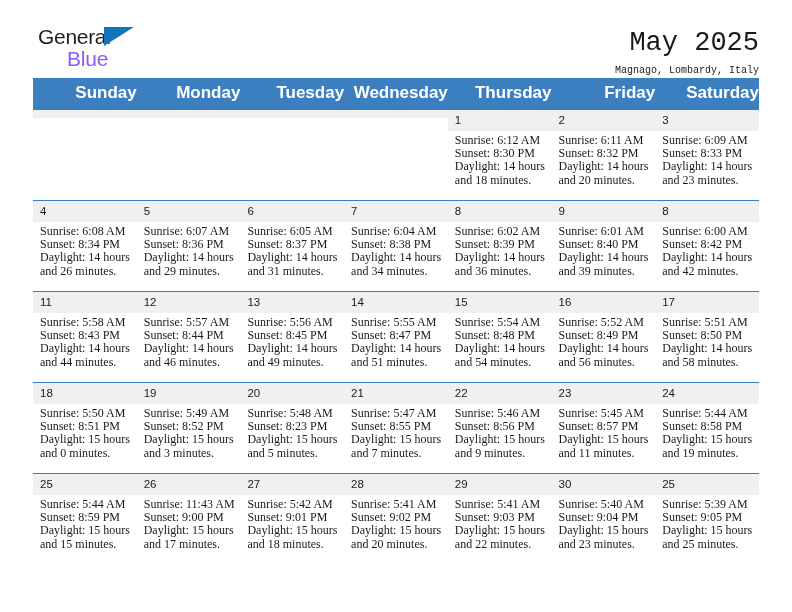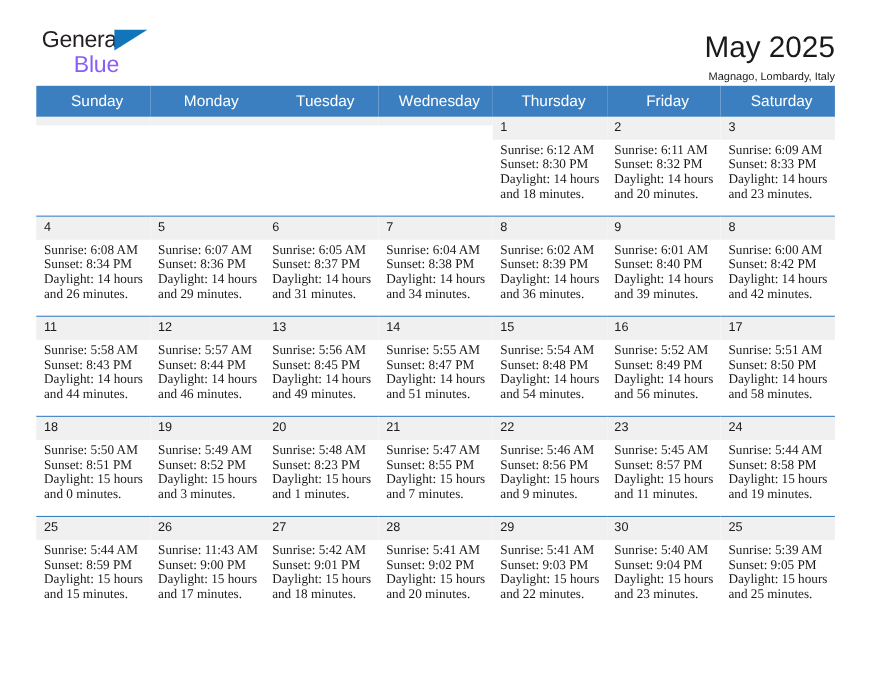--- a/index.html
+++ b/index.html
@@ -57,20 +57,21 @@
     font-size: 21px;
     line-height: 21px;
     color: #8b5cf6;
     letter-spacing: -0.2px;
     padding-left: 29px;
     margin-top: 1px;
   }
   .title-block {
     text-align: right;
     padding-top: 1px;
+    font-family: Liberation Mono, monospace;
   }
   .cal-title {
     font-size: 27px;
     line-height: 32px;
     color: #1a1a1a;
     font-weight: normal;
     letter-spacing: 0px;
   }
   .cal-sub {
     font-size: 10px;
@@ -82,23 +83,23 @@
   
   .calendar {
     width: 726px;
     border-collapse: collapse;
     table-layout: fixed;
     margin-top: 8px;
   }
   .calendar th {
     background: #3c7fc1;
     color: #ffffff;
-    font-size: 14px;
-    font-weight: normal;
-    text-align: center;
+    font-size: 17px;
+    font-weight: bold;
+    text-align: right;
     padding: 5px 0 6px 7px;
     height: 11px;
     border: none;
   }
   .calendar td {
     vertical-align: top;
     padding: 0;
     border: none;
     border-top: 1px solid #3c7fc1;
     height: 90px;
@@ -403,21 +404,21 @@
               </div>
             </div>
           </td>
           <td>
             <div class="cell-inner">
               <div class="daynum">20</div>
               <div class="info">
                 <div>Sunrise: 5:48 AM</div>
                 <div>Sunset: 8:23 PM</div>
                 <div>Daylight: 15 hours</div>
-                <div>and 1 minutes.</div>
+                <div>and 5 minutes.</div>
               </div>
             </div>
           </td>
           <td>
             <div class="cell-inner">
               <div class="daynum">21</div>
               <div class="info">
                 <div>Sunrise: 5:47 AM</div>
                 <div>Sunset: 8:55 PM</div>
                 <div>Daylight: 15 hours</div>

